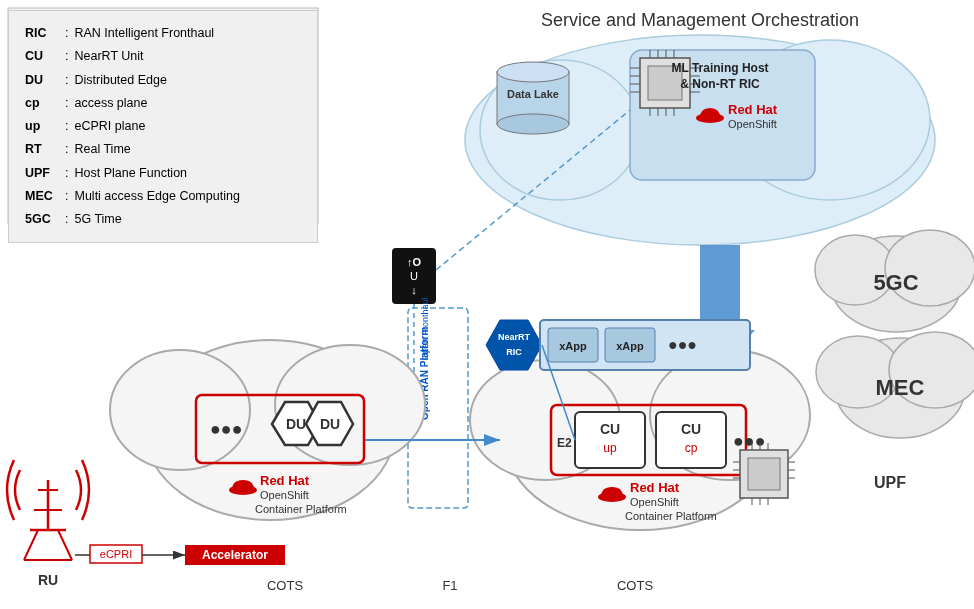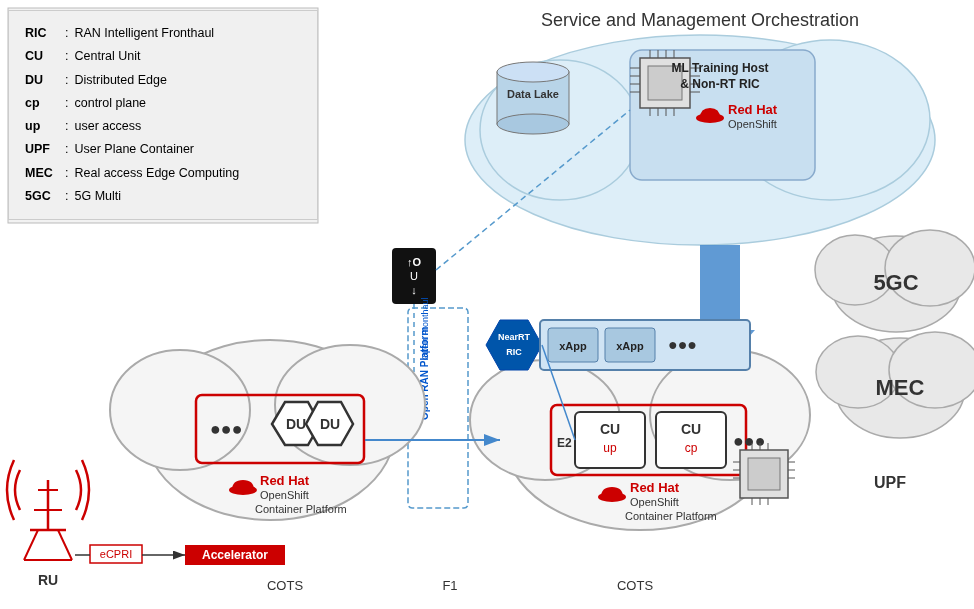--- a/index.html
+++ b/index.html
@@ -244,47 +244,52 @@
   <table>
     <tbody id="legend-table">
         <tr>
           <td style="font-weight:bold;padding-right:4px;min-width:38px">RIC</td>
           <td style="padding-right:4px">:</td>
           <td>RAN Intelligent Fronthaul</td>
         </tr>
         <tr>
           <td style="font-weight:bold;padding-right:4px;min-width:38px">CU</td>
           <td style="padding-right:4px">:</td>
-          <td>Central Unit</td>
+          <td>NearRT Unit</td>
         </tr>
         <tr>
           <td style="font-weight:bold;padding-right:4px;min-width:38px">DU</td>
           <td style="padding-right:4px">:</td>
           <td>Distributed Edge</td>
         </tr>
         <tr>
           <td style="font-weight:bold;padding-right:4px;min-width:38px">cp</td>
           <td style="padding-right:4px">:</td>
-          <td>control plane</td>
+          <td>access plane</td>
         </tr>
         <tr>
           <td style="font-weight:bold;padding-right:4px;min-width:38px">up</td>
           <td style="padding-right:4px">:</td>
-          <td>user access</td>
+          <td>eCPRI plane</td>
+        </tr>
+        <tr>
+          <td style="font-weight:bold;padding-right:4px;min-width:38px">RT</td>
+          <td style="padding-right:4px">:</td>
+          <td>Real Time</td>
         </tr>
         <tr>
           <td style="font-weight:bold;padding-right:4px;min-width:38px">UPF</td>
           <td style="padding-right:4px">:</td>
-          <td>User Plane Container</td>
+          <td>Host Plane Function</td>
         </tr>
         <tr>
           <td style="font-weight:bold;padding-right:4px;min-width:38px">MEC</td>
           <td style="padding-right:4px">:</td>
-          <td>Real access Edge Computing</td>
+          <td>Multi access Edge Computing</td>
         </tr>
         <tr>
           <td style="font-weight:bold;padding-right:4px;min-width:38px">5GC</td>
           <td style="padding-right:4px">:</td>
-          <td>5G Multi</td>
+          <td>5G Time</td>
         </tr>
       </tbody>
   </table>
 </div>
 
 </body></html>

